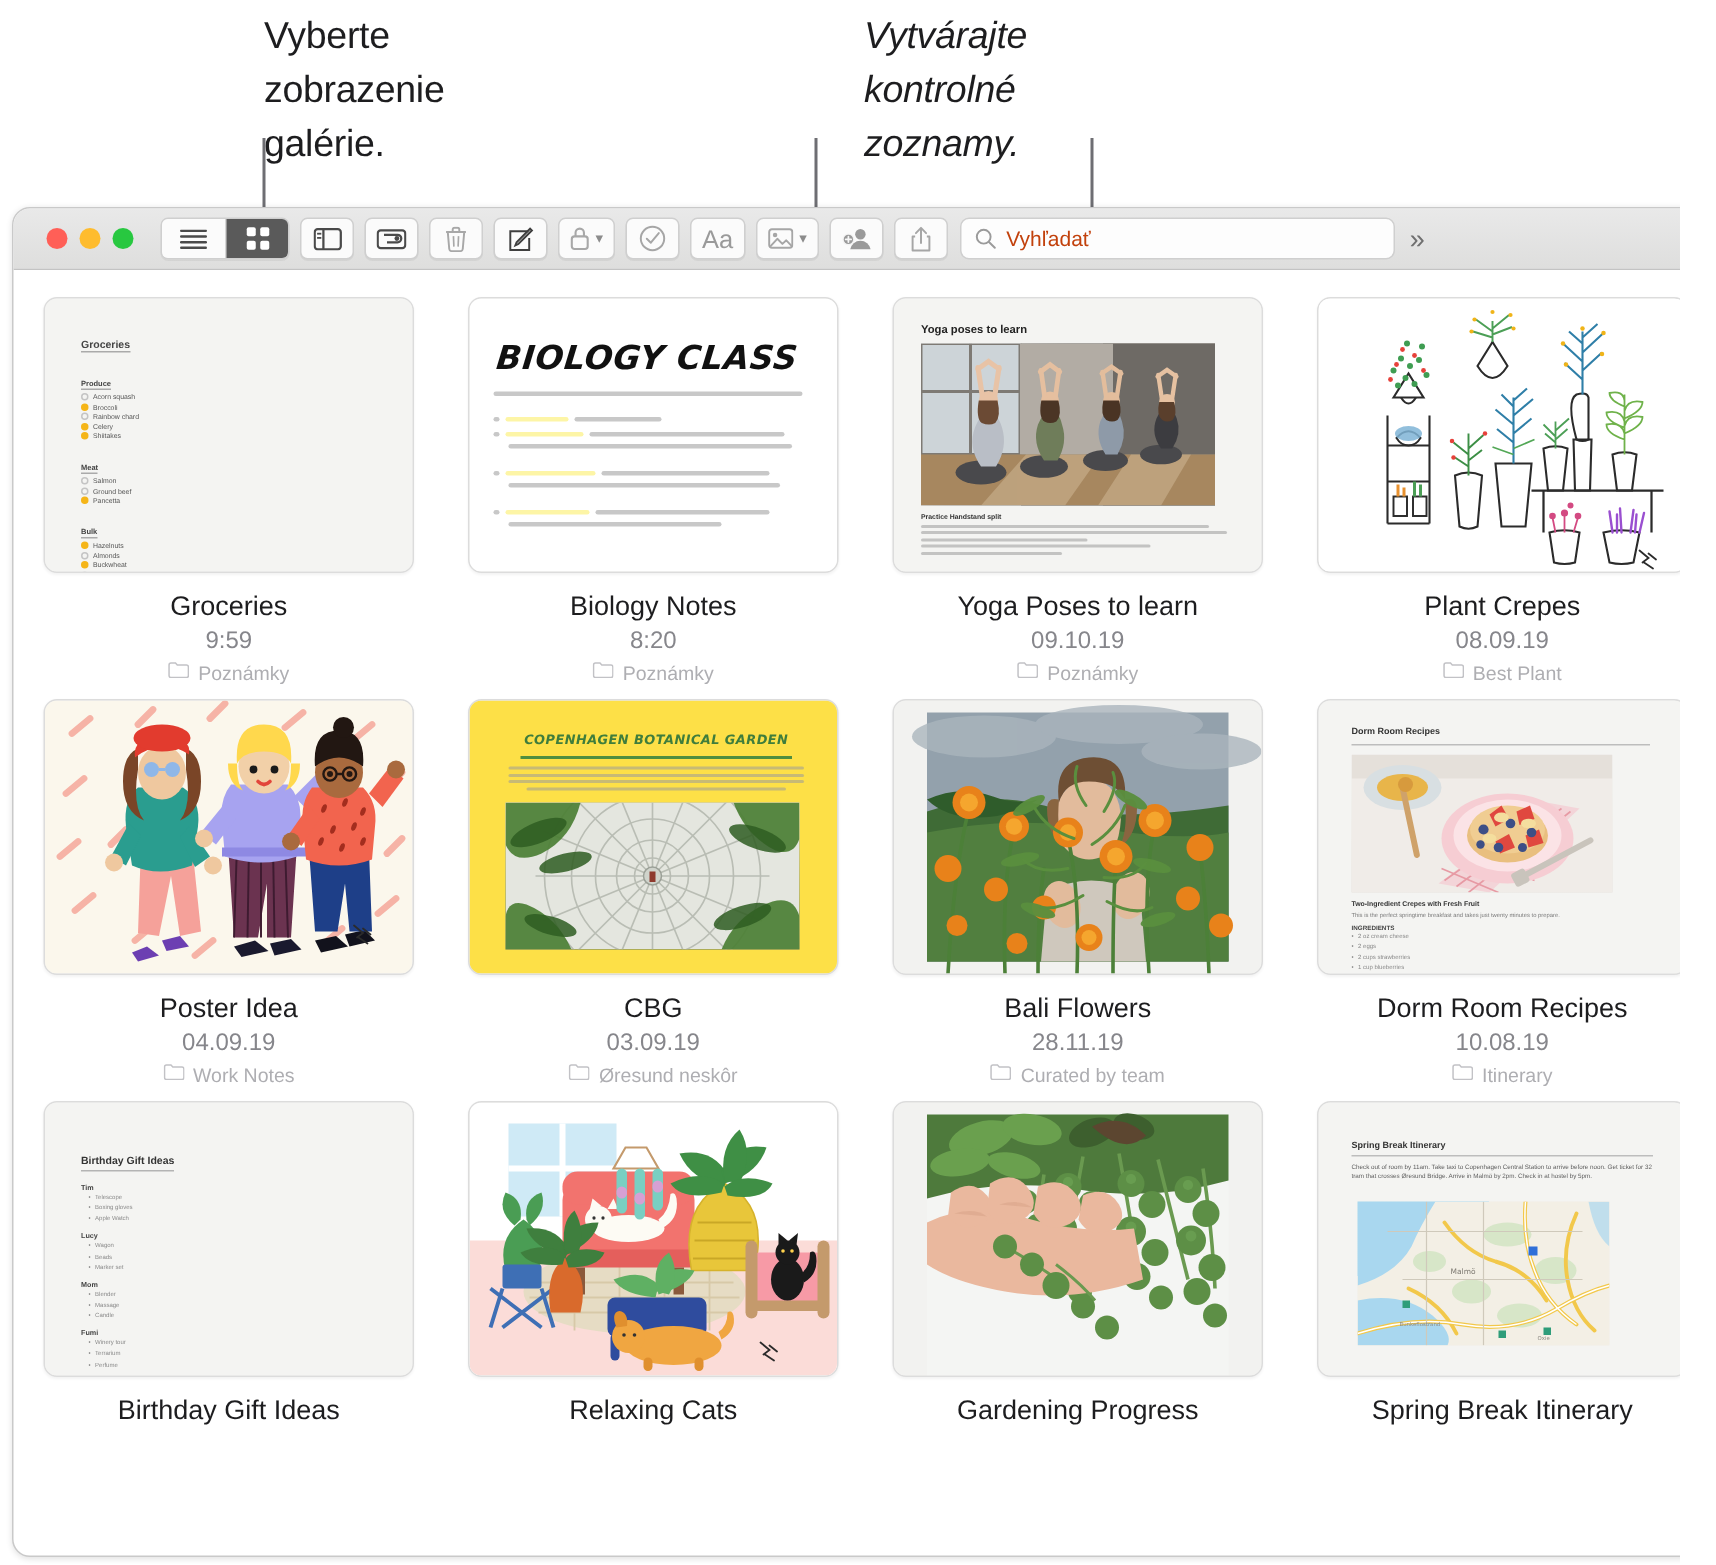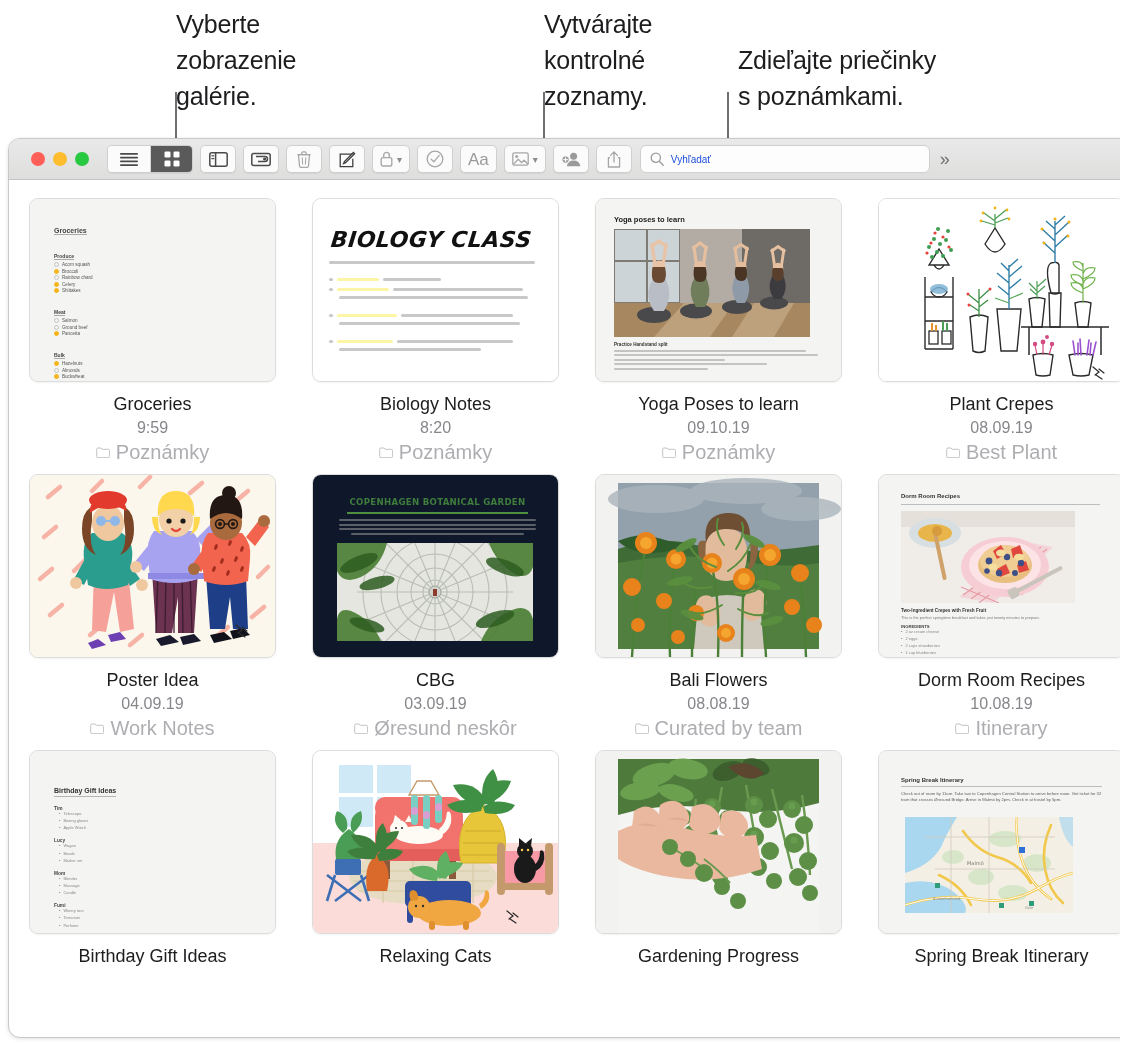--- a/index.html
+++ b/index.html
@@ -121,22 +121,22 @@
     background: #fdfdfd;
     border: 1px solid #cfcfcf;
     display: flex;
     align-items: center;
     gap: 7px;
     padding: 0 9px;
     box-sizing: border-box;
     margin-left: 8px;
   }
   .search-placeholder {
-    font-size: 10px;
-    color: #1d4ed8;
+    font-size: 14px;
+    color: #c2410c;
   }
   .overflow-chev {
     margin-left: 10px;
     margin-right: 2px;
     font-size: 18px;
     color: #6f6f6f;
     letter-spacing: -2px;
   }
 
   
@@ -169,24 +169,24 @@
     color: #1d1d1f;
     text-align: center;
   }
   .note-date {
     margin-top: 4px;
     font-size: 16px;
     color: #86868b;
   }
   .note-folder {
     margin-top: 4px;
-    font-size: 20px;
+    font-size: 13px;
     color: #aeaeb2;
     display: flex;
-    align-items: center;
+    align-items: flex-start;
     gap: 6px;
   }
 
   
   .paper { position: absolute; inset: 0; background: #f4f4f2; }
   .tiny { font-size: 4px; line-height: 6px; color: #8a8a8a; }
   .cl-sec {
     font-size: 5px; font-weight: bold; color: #444;
     border-bottom: .5px solid #aaa; display: inline-block; margin-bottom: 2px;
   }
@@ -237,27 +237,25 @@
 </head>
 <body>
 
 <div id="root">
 
   <div class="callout" style="left:176px; top:6px;">Vyberte
 zobrazenie
 galérie.</div>
   <div class="callout-line" style="left:175px; top:92px; height:60px;"></div>
 
-  <div class="callout" style="left:544px; top:6px;">Vytvárajte
+  <div class="callout" style="left:576px; top:6px;font-style:italic;">Vytvárajte
 kontrolné
 zoznamy.</div>
   <div class="callout-line" style="left:543px; top:92px; height:60px;"></div>
 
-  <div class="callout" style="left:738px; top:42px;">Zdieľajte priečinky
-s poznámkami.</div>
   <div class="callout-line" style="left:727px; top:92px; height:60px;"></div>
 
   <div class="window">
 
     <div class="titlebar">
 
       <div class="traffic">
         <div class="light red"></div>
         <div class="light yellow"></div>
         <div class="light green"></div>
@@ -826,21 +824,21 @@
         <div class="note-folder">
           <svg width="14" height="11" viewBox="0 0 14 11">
             <path d="M0.7 2.3 a1.3 1.3 0 0 1 1.3 -1.3 h3 l1.2 1.3 h6.1 a1.3 1.3 0 0 1 1.3 1.3 v5.8 a1.3 1.3 0 0 1 -1.3 1.3 h-10.3 a1.3 1.3 0 0 1 -1.3 -1.3 z" fill="none" stroke="#c2c2c6" stroke-width="1"></path>
           </svg>
           <span>Work Notes</span>
         </div>
       </div>
 
       <div class="note-card">
         <div class="thumb">
-          <div class="paper thumb-inner" style="background:#0f172a;">
+          <div class="paper thumb-inner" style="background:#fde047;font-style:italic;">
             <div style="position:absolute;left:20px;right:16px;top:22px;text-align:center;
                         font-family:'DejaVu Sans',sans-serif;font-weight:bold;font-size:8.6px;color:#3f7d3c;
                         letter-spacing:.3px;">COPENHAGEN BOTANICAL GARDEN</div>
             <div style="position:absolute;left:34px;right:30px;top:37px;height:1.6px;background:#4f8e3f;"></div>
             <div style="position:absolute;left:26px;right:22px;top:44px;">
               <div class="scrib" style="height:2px;width:100%;"></div>
               <div class="scrib" style="height:2px;width:100%;margin-top:2.5px;"></div>
               <div class="scrib" style="height:2px;width:100%;margin-top:2.5px;"></div>
               <div class="scrib" style="height:2px;width:88%;margin:2.5px auto 0;"></div>
             </div>
@@ -968,21 +966,21 @@
                 <ellipse cx="158" cy="66" rx="12" ry="4" transform="rotate(28 158 66)"></ellipse>
                 <ellipse cx="84" cy="106" rx="13" ry="4" transform="rotate(-12 84 106)"></ellipse>
                 <ellipse cx="172" cy="110" rx="13" ry="4" transform="rotate(14 172 110)"></ellipse>
                 <ellipse cx="96" cy="140" rx="12" ry="4" transform="rotate(18 96 140)"></ellipse>
                 <ellipse cx="176" cy="146" rx="12" ry="4" transform="rotate(-16 176 146)"></ellipse>
               </g>
             </svg>
           </div>
         </div>
         <div class="note-title">Bali Flowers</div>
-        <div class="note-date">08.08.19</div>
+        <div class="note-date">28.11.19</div>
         <div class="note-folder">
           <svg width="14" height="11" viewBox="0 0 14 11">
             <path d="M0.7 2.3 a1.3 1.3 0 0 1 1.3 -1.3 h3 l1.2 1.3 h6.1 a1.3 1.3 0 0 1 1.3 1.3 v5.8 a1.3 1.3 0 0 1 -1.3 1.3 h-10.3 a1.3 1.3 0 0 1 -1.3 -1.3 z" fill="none" stroke="#c2c2c6" stroke-width="1"></path>
           </svg>
           <span>Curated by team</span>
         </div>
       </div>
 
       <div class="note-card">
         <div class="thumb">

